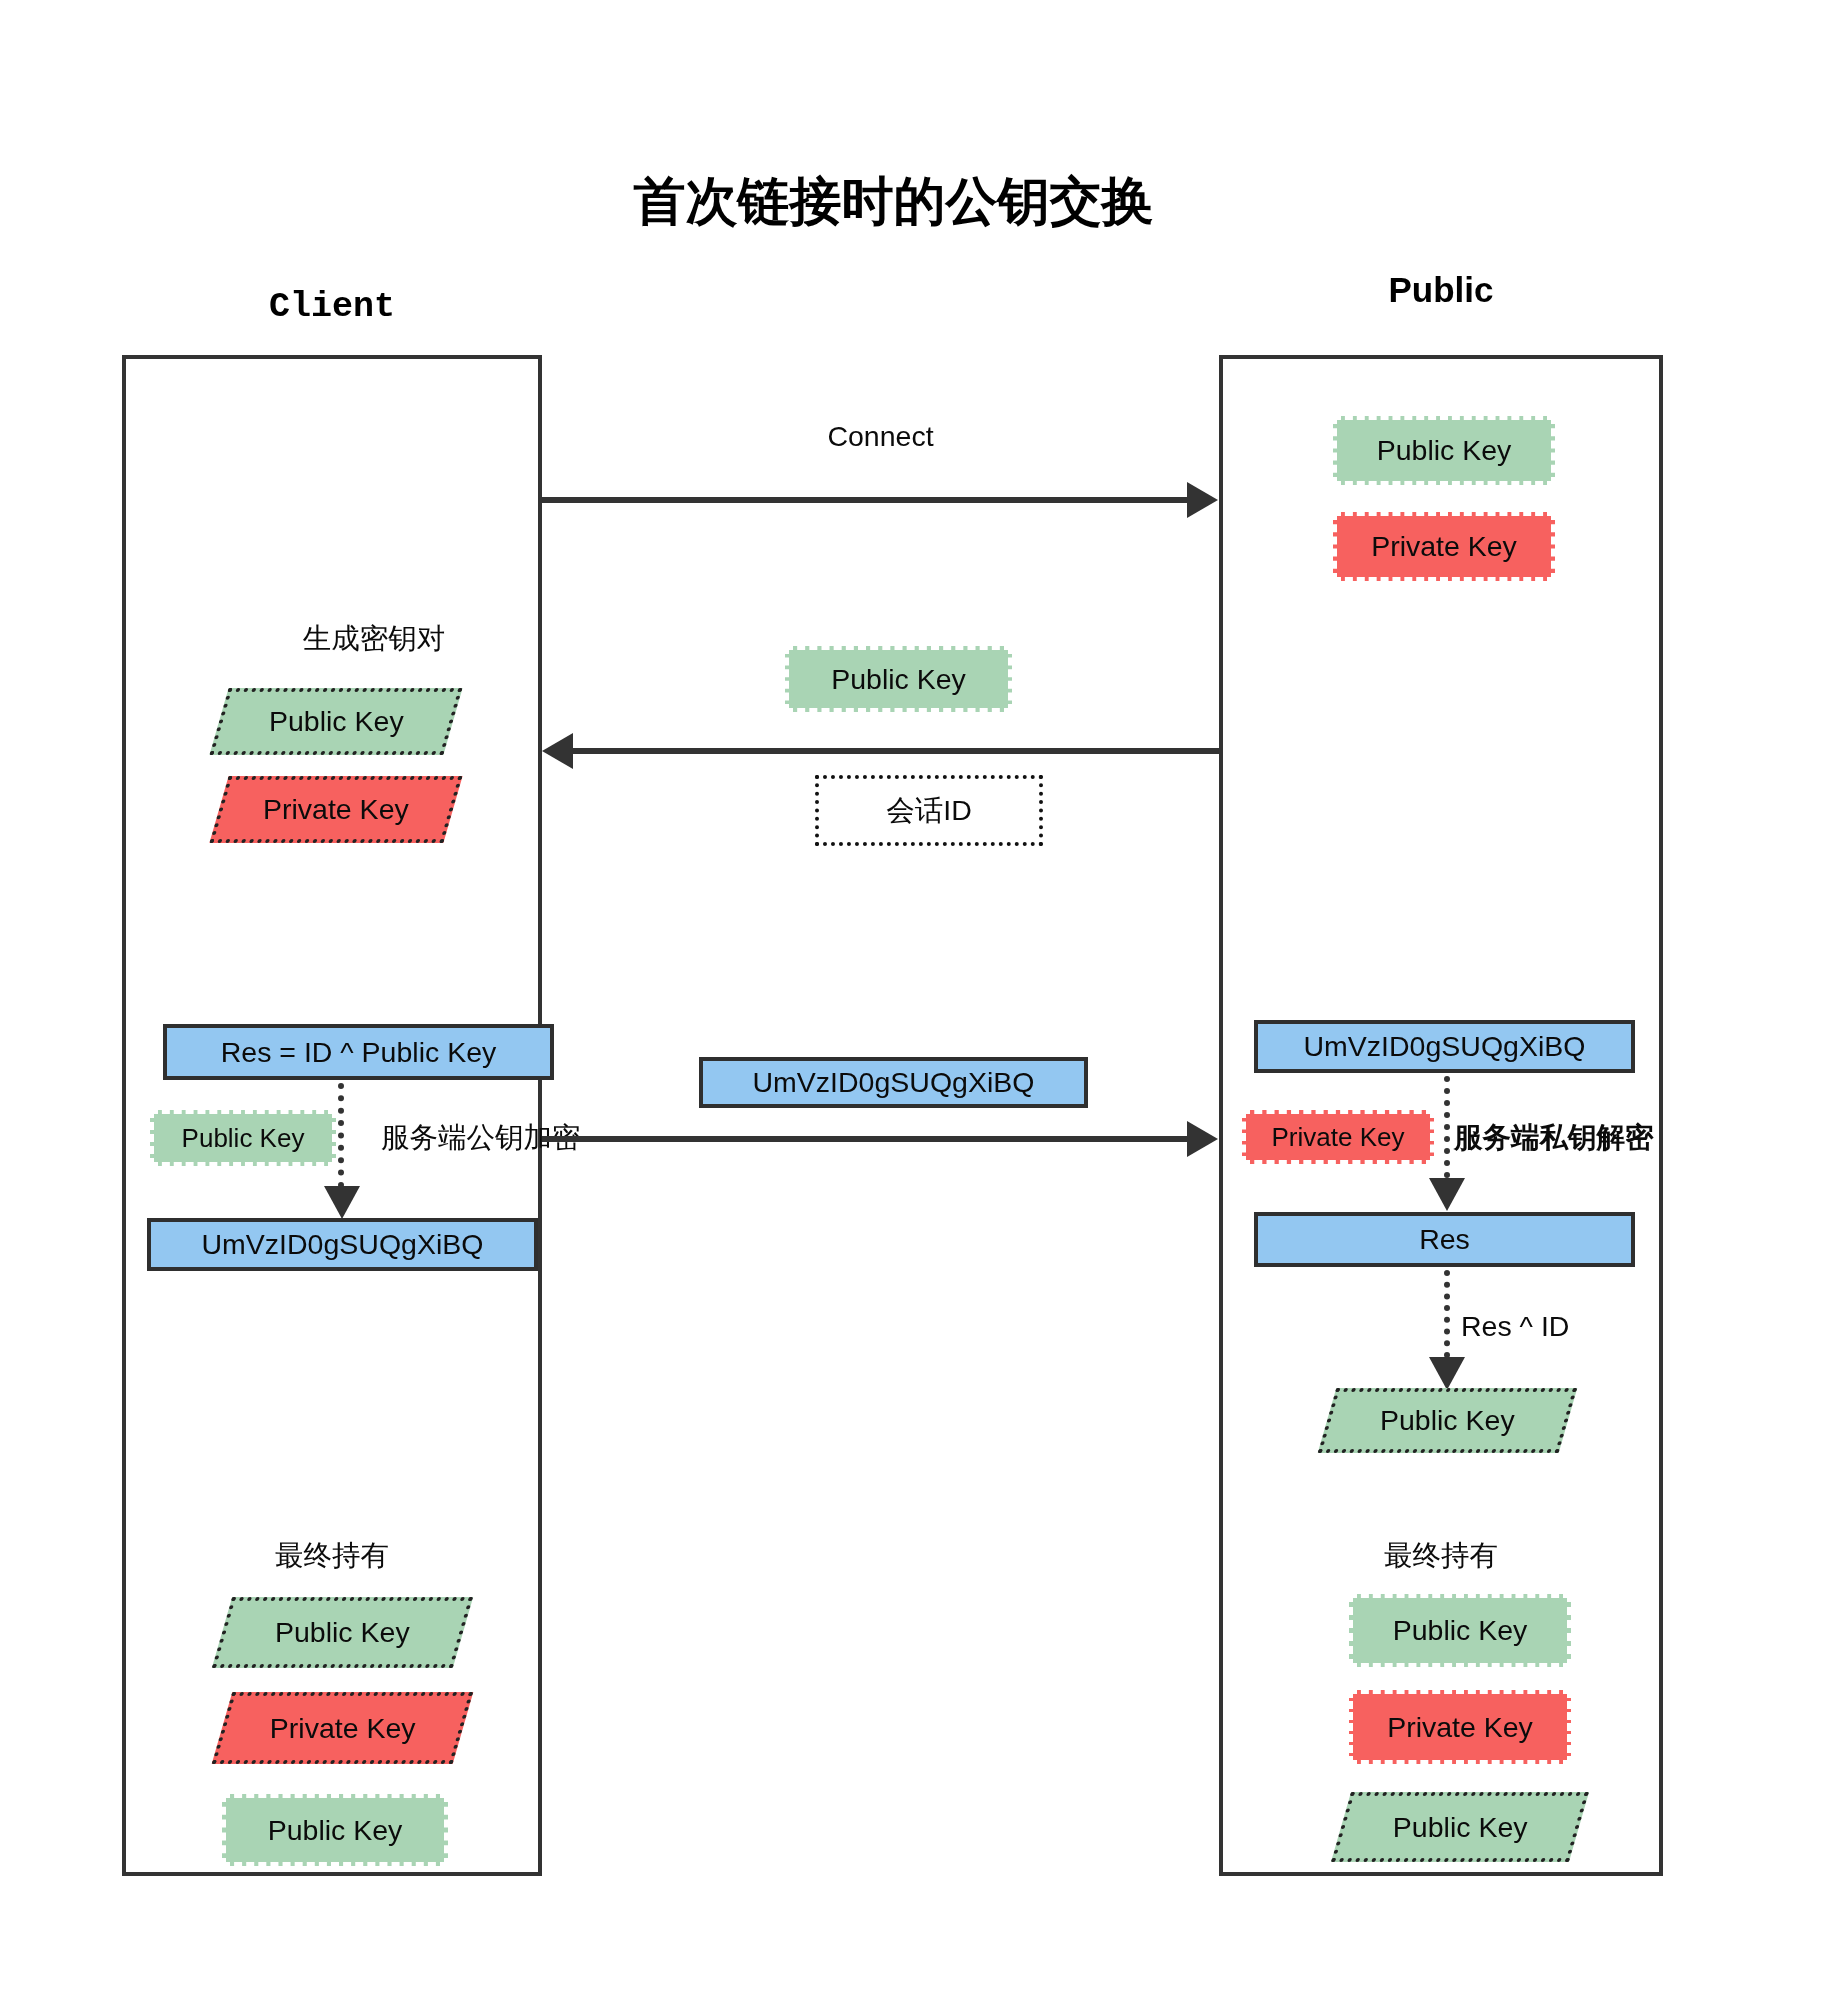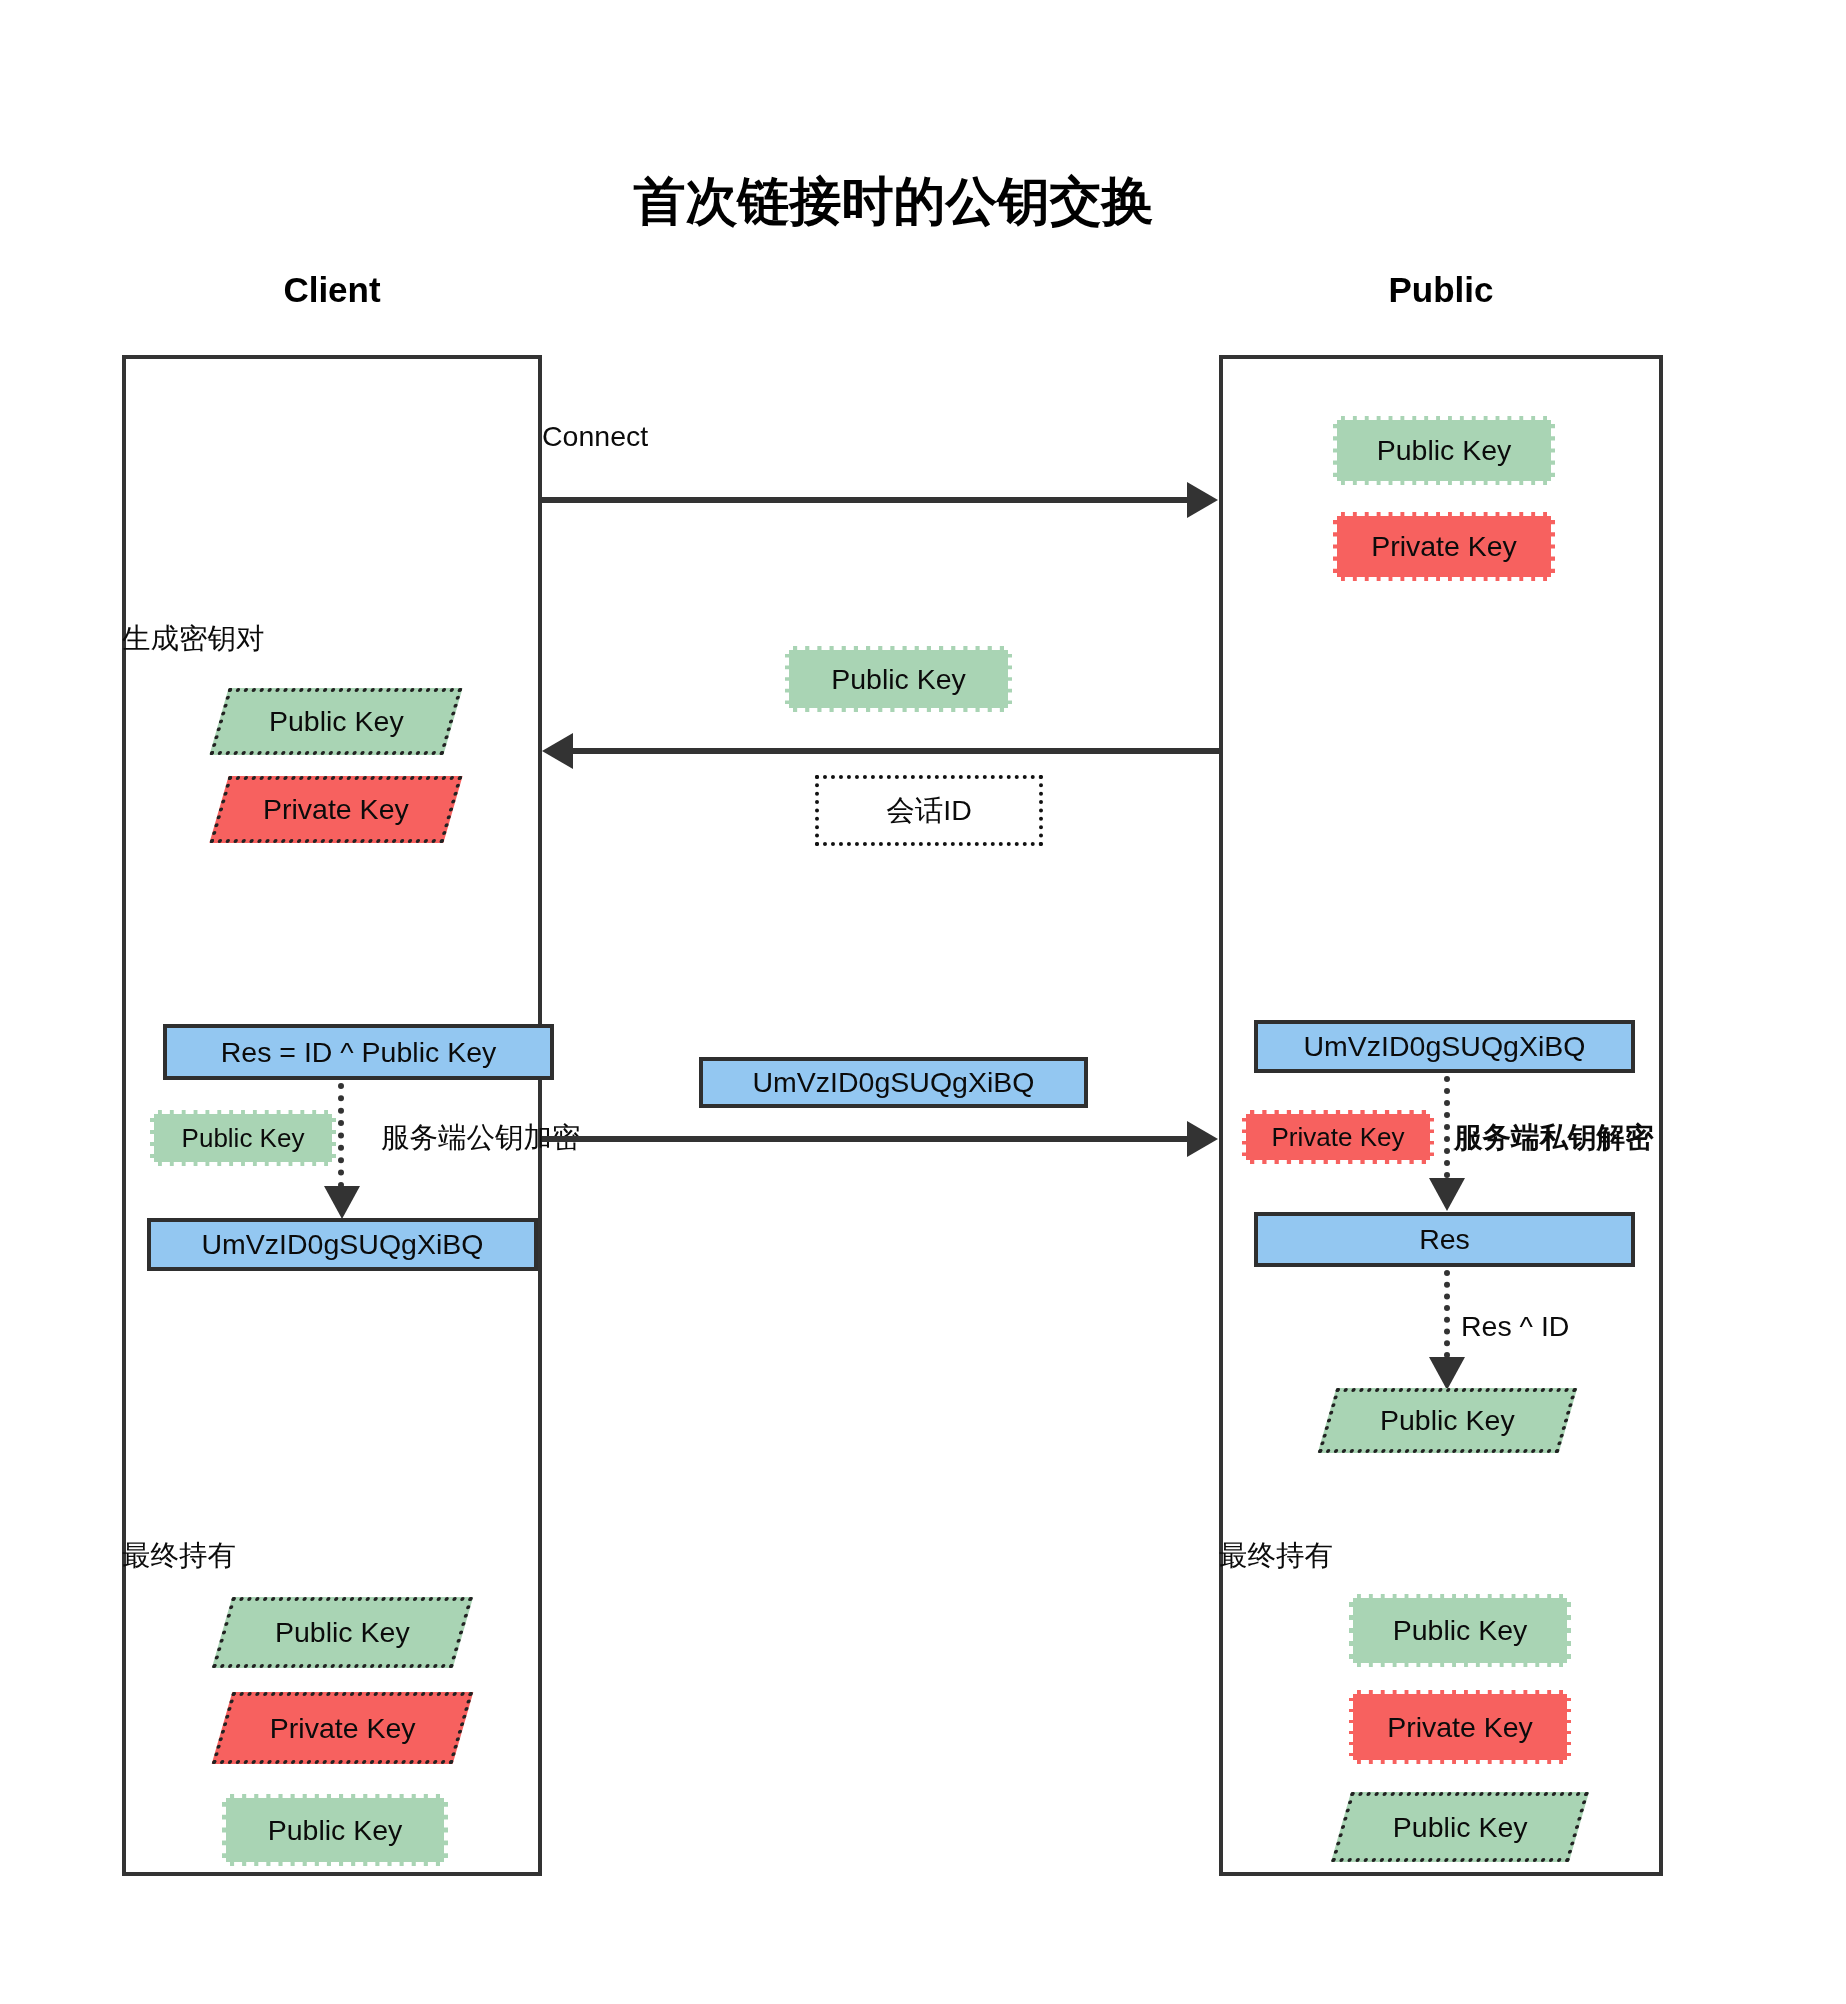--- a/index.html
+++ b/index.html
@@ -35,28 +35,28 @@
   .red-par{background:var(--red);border:4.1px dotted #222222;}
   .hline{background:var(--line);height:6.1px;}
   .tri-right{width:0;height:0;border-left:31px solid var(--line);
     border-top:18.4px solid transparent;border-bottom:18.4px solid transparent;}
   .tri-left{width:0;height:0;border-right:31px solid var(--line);
     border-top:18.4px solid transparent;border-bottom:18.4px solid transparent;}
   .tri-down{width:0;height:0;border-top:33px solid var(--line);
     border-left:18.4px solid transparent;border-right:18.4px solid transparent;}
   .vdots{width:0;border-left:6.8px dotted var(--line);}
   .lbl{font-size:28.5px;color:#0b0b0b;white-space:nowrap;}
-  .lbl-c{text-align:left;}
+  .lbl-c{text-align:center;}
 </style>
 </head>
 <body>
 
 <div class="abs title">首次链接时的公钥交换</div>
 
-<div class="abs col-header" style="left:122px;top:270px;width:420px;">Client</div>
+<div class="abs col-header" style="left:122px;top:287px;width:420px;font-family:Liberation Mono, monospace;">Client</div>
 <div class="abs col-header" style="left:1219px;top:270px;width:444px;">Public</div>
 
 <div class="abs bigrect" style="left:122px;top:355px;width:420px;height:1521px;"></div>
 <div class="abs bigrect" style="left:1219px;top:355px;width:444px;height:1521px;"></div>
 
 <div class="abs box green-stamp" style="left:1333px;top:416px;width:222px;height:69px;">Public Key</div>
 <div class="abs box red-stamp" style="left:1333px;top:512px;width:222px;height:69px;">Private Key</div>
 
 <div class="abs lbl lbl-c" style="left:542px;top:420px;width:677px;">Connect</div>
 <div class="abs hline" style="left:542px;top:497px;width:647px;"></div>

